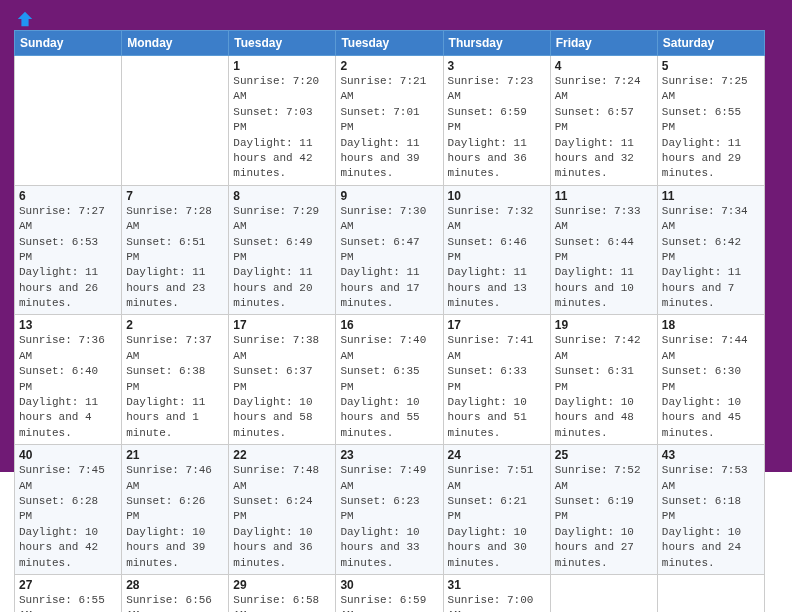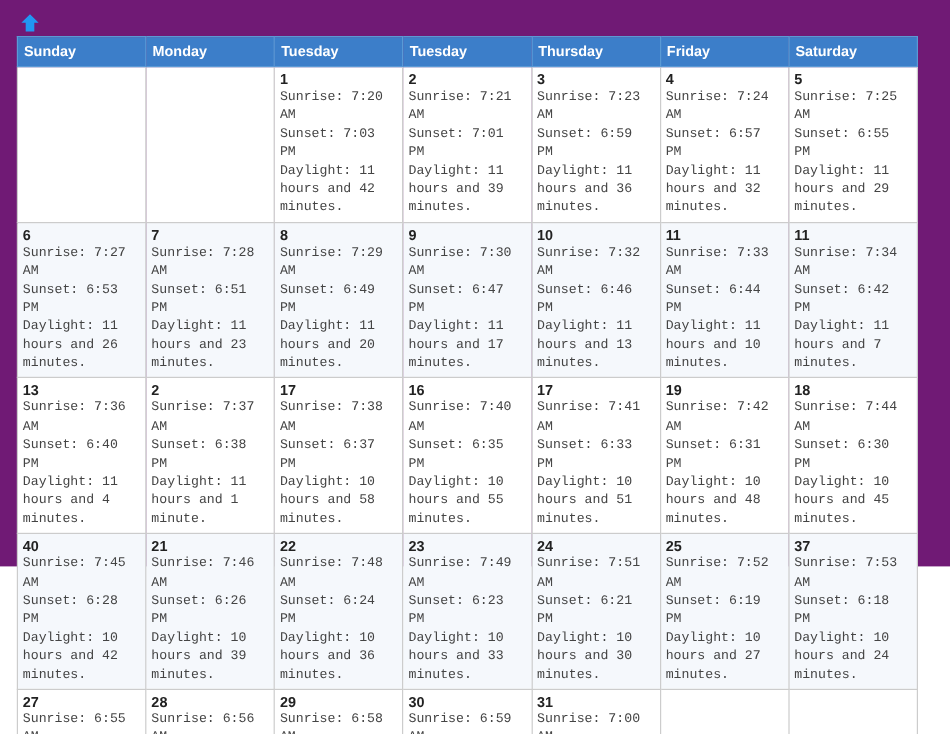--- a/index.html
+++ b/index.html
@@ -249,21 +249,21 @@
           </td>
           <td>
             <span class="day-num">24</span>
             <div class="day-info">Sunrise: 7:51 AM<br>Sunset: 6:21 PM<br>Daylight: 10 hours and 30 minutes.</div>
           </td>
           <td>
             <span class="day-num">25</span>
             <div class="day-info">Sunrise: 7:52 AM<br>Sunset: 6:19 PM<br>Daylight: 10 hours and 27 minutes.</div>
           </td>
           <td>
-            <span class="day-num">37</span>
+            <span class="day-num">43</span>
             <div class="day-info">Sunrise: 7:53 AM<br>Sunset: 6:18 PM<br>Daylight: 10 hours and 24 minutes.</div>
           </td>
         </tr>
         <tr>
           <td>
             <span class="day-num">27</span>
             <div class="day-info">Sunrise: 6:55 AM<br>Sunset: 5:16 PM<br>Daylight: 10 hours and 21 minutes.</div>
           </td>
           <td>
             <span class="day-num">28</span>

